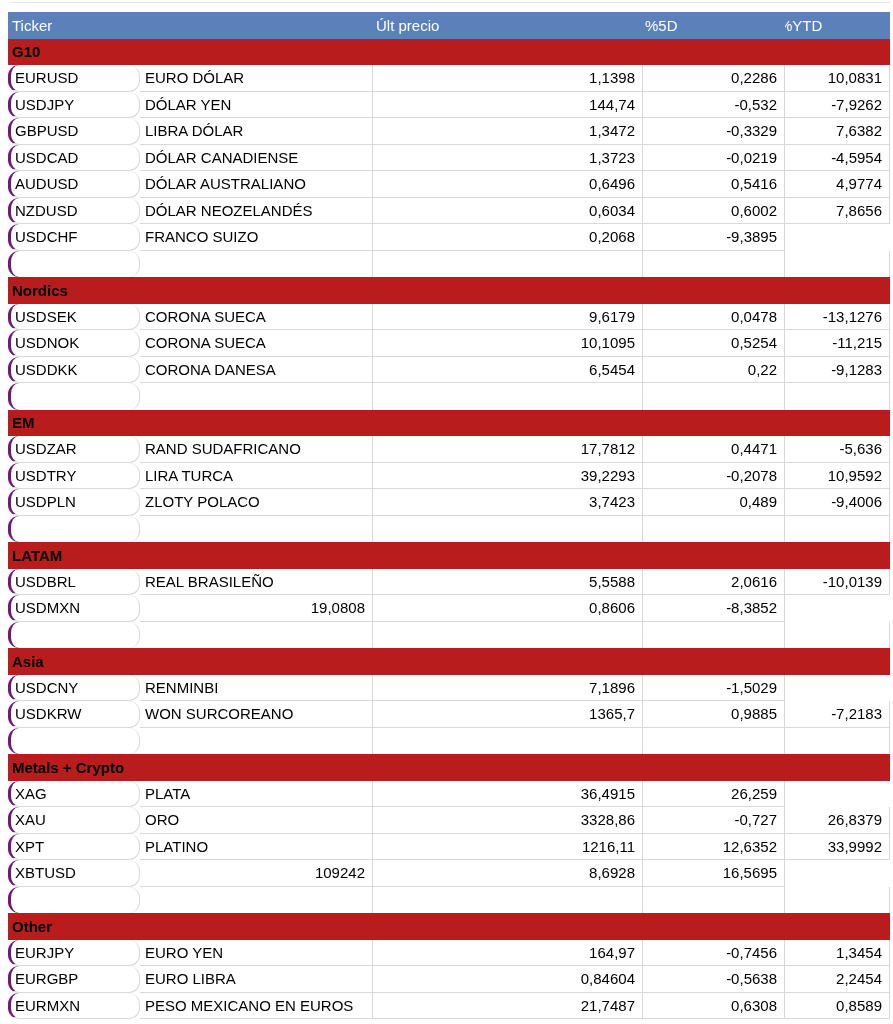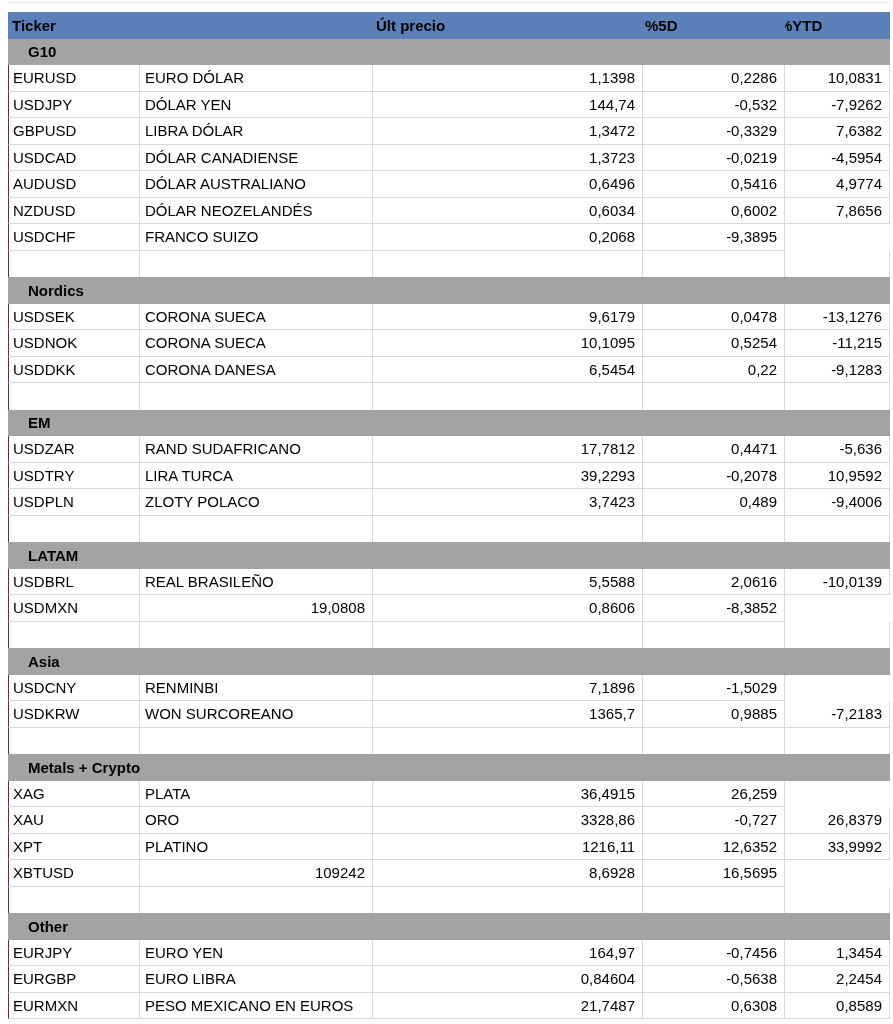--- a/index.html
+++ b/index.html
@@ -25,33 +25,33 @@
   .c {
     display: flex; align-items: center;
     overflow: hidden; white-space: nowrap;
   }
   
   .c1 { padding-left: 4px; }
   .c2 { padding-left: 5px; }
   .c3, .c4, .c5 { justify-content: flex-end; padding-right: 7px; }
   
   .row.data .c, .row.empty .c { border-right: 1px solid #d9d9d9; }
-  .row.data .c1, .row.empty .c1 { border-left: 1px solid #701a75; }
+  .row.data .c1, .row.empty .c1 { border-left: 3px solid #701a75; border-radius: 11px; }
   .row.data .c { border-bottom: 1px solid #d9d9d9; }
   
-  .row.header { background: #5b80ba; color: #000000; font-weight: bold; }
+  .row.header { background: #5b80ba; color: #ffffff; font-weight: normal; }
   .row.header .c3 { justify-content: flex-start; padding-left: 3px; }
   .row.header .c4 { justify-content: flex-start; padding-left: 2px; }
   .row.header .c5 { justify-content: flex-start; padding-left: 0; text-indent: -6px; }
   
   .row.band {
-    background: #a3a3a3;
+    background: #b91c1c;
     display: flex; align-items: center;
     font-weight: bold; color: #000;
-    padding-left: 20px;
+    padding-left: 4px;
     text-align: right;
   }
 </style>
 </head>
 <body>
 
 <div class="top-hairline"></div>
 
 <div class="sheet">
   <div class="row header">

